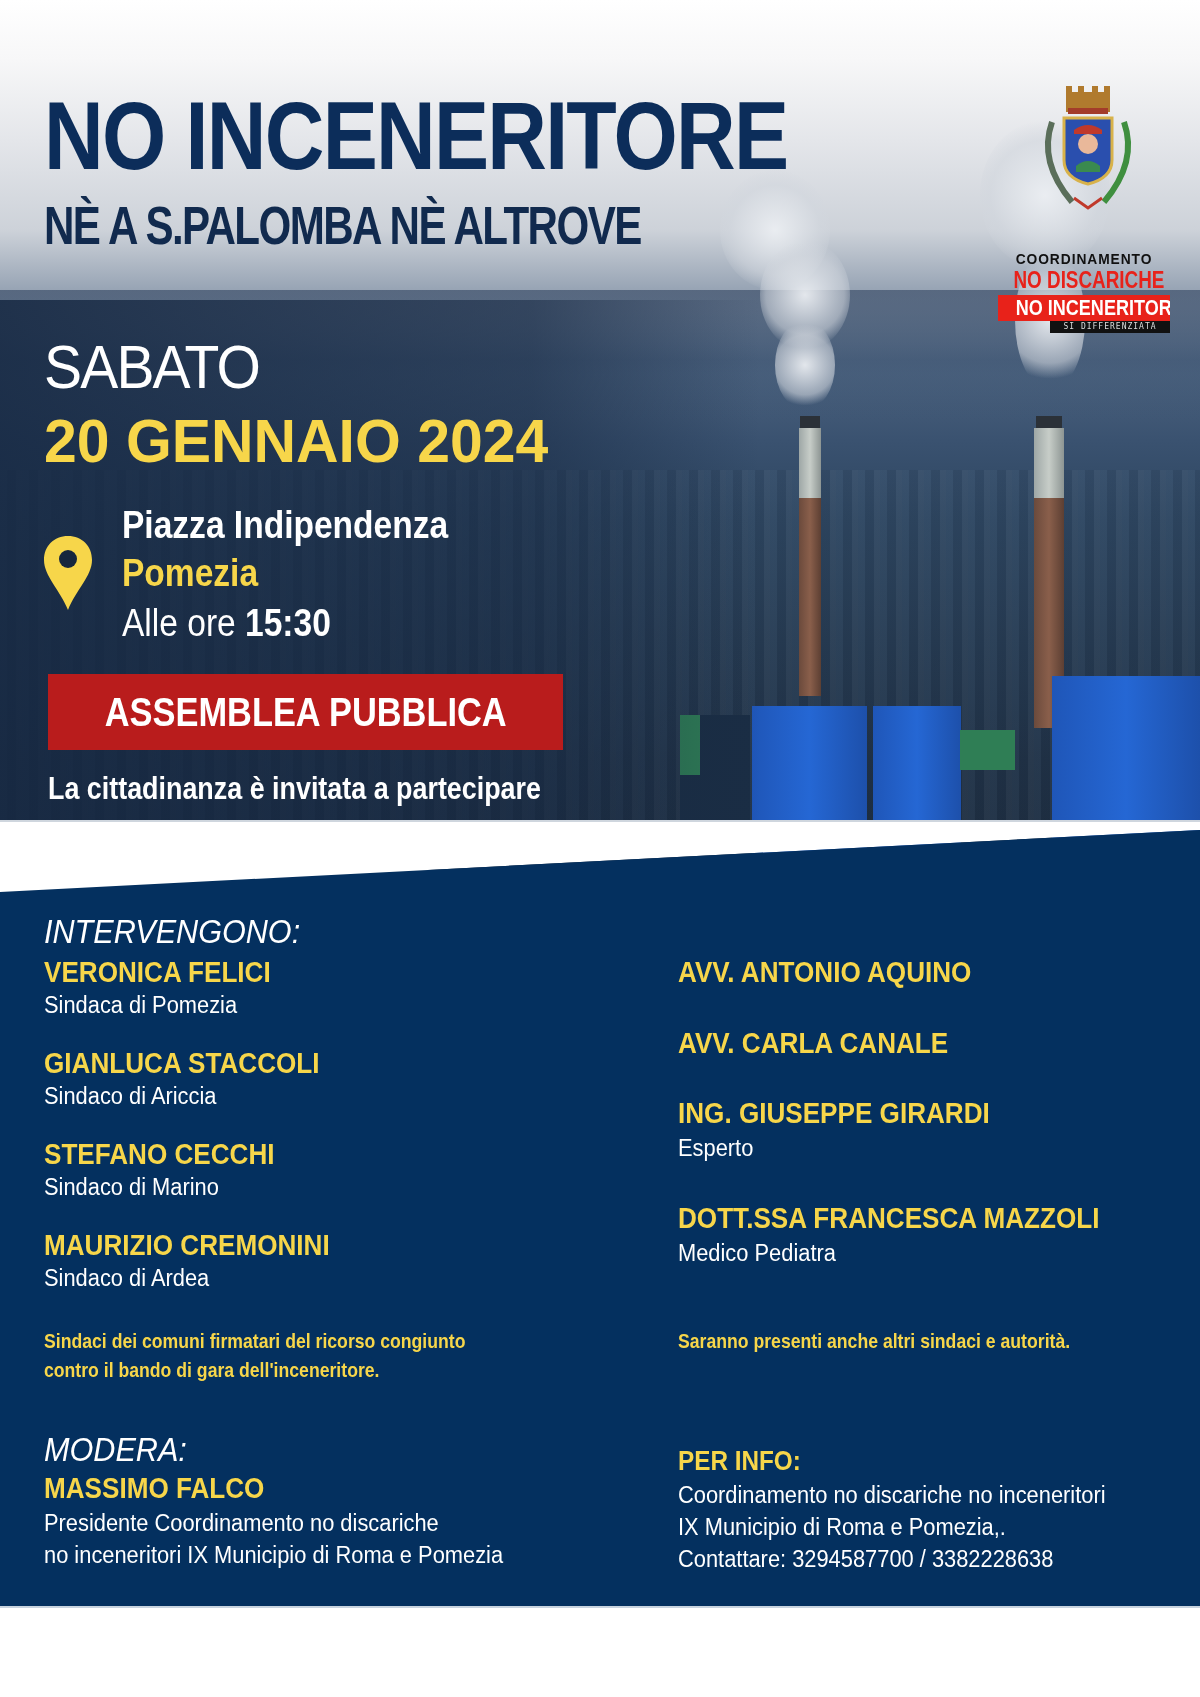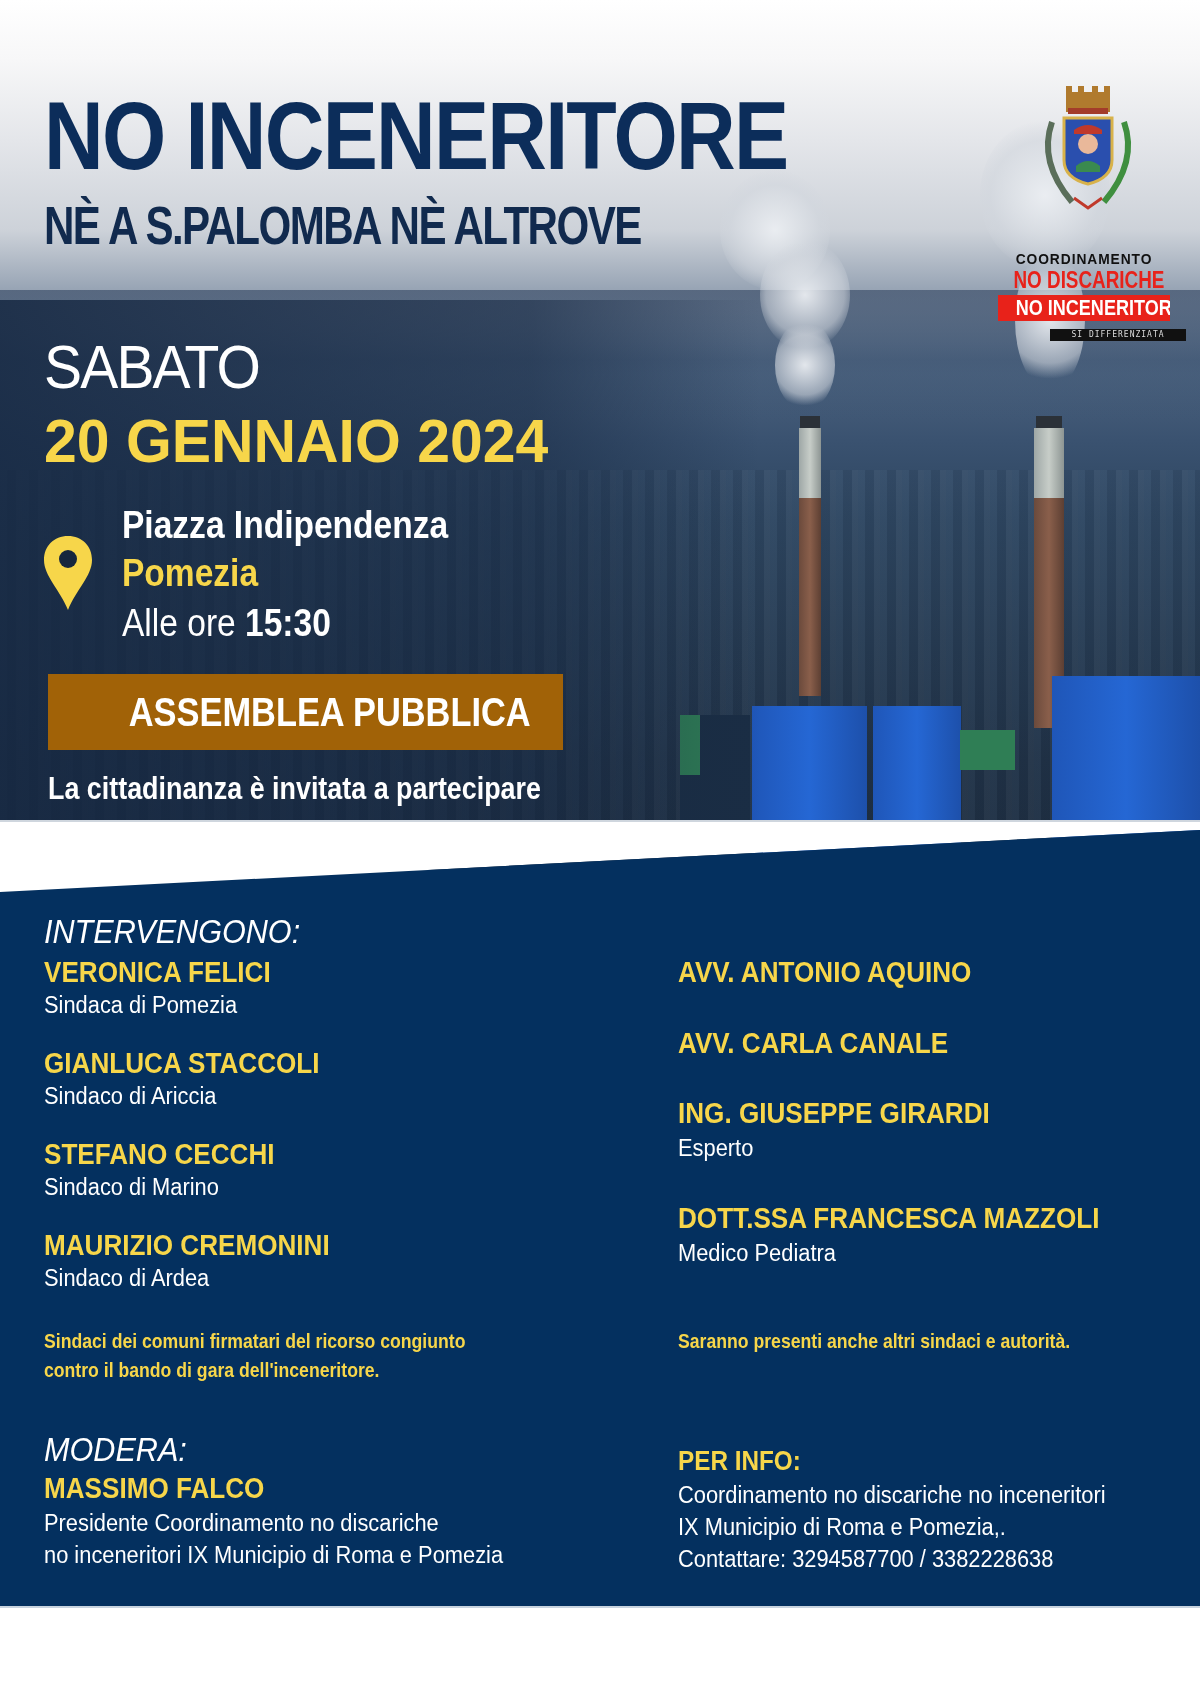--- a/index.html
+++ b/index.html
@@ -35,32 +35,32 @@
   .day { position: absolute; left: 44px; top: 336px; color: #ffffff; font-size: 62px; letter-spacing: -2px; line-height: 1; transform: scaleX(0.92); transform-origin: left top; white-space: nowrap; }
   .date { position: absolute; left: 44px; top: 410px; color: #f7d64a; font-weight: bold; font-size: 62px; line-height: 1; transform: scaleX(0.95); transform-origin: left top; white-space: nowrap; }
 
   .pin { position: absolute; left: 42px; top: 534px; width: 52px; height: 78px; }
   .loc-line { position: absolute; left: 122px; font-weight: bold; font-size: 39px; line-height: 1; transform: scaleX(0.86); transform-origin: left top; white-space: nowrap; }
   .loc1 { top: 505px; color: #ffffff; }
   .loc2 { top: 553px; color: #f7d64a; }
   .loc3 { top: 603px; color: #ffffff; font-weight: normal; }
   .loc3 b { font-weight: bold; }
 
-  .assembly { position: absolute; left: 48px; top: 674px; width: 515px; height: 76px; background: #a16207; display: flex; align-items: center; justify-content: flex-end; }
+  .assembly { position: absolute; left: 48px; top: 674px; width: 515px; height: 76px; background: #b91c1c; display: flex; align-items: center; justify-content: center; }
   .assembly span { color: #ffffff; font-weight: bold; font-size: 40px; transform: scaleX(0.86); white-space: nowrap; display: inline-block; }
   .invite { position: absolute; left: 48px; top: 772px; color: #ffffff; font-weight: bold; font-size: 32px; line-height: 1; transform: scaleX(0.84); transform-origin: left top; white-space: nowrap; }
 
   
   .crest { position: absolute; left: 1030px; top: 86px; width: 116px; height: 140px; }
   .coord { position: absolute; left: 998px; top: 250px; width: 172px; }
   .coord .l1 { color: #111; font-weight: bold; font-size: 15px; letter-spacing: 1px; text-align: center; transform: scaleX(0.92); }
   .coord .l2 { color: #e8221a; font-weight: bold; font-size: 23px; text-align: center; line-height: 1; margin-top: 2px; transform: scaleX(0.82); white-space: nowrap; }
   .coord .l3 { background: #e8221a; color: #ffffff; font-weight: bold; font-size: 22px; line-height: 26px; text-align: center; margin-top: 3px; white-space: nowrap; overflow: hidden; }
   .coord .l3 span { display: inline-block; transform: scaleX(0.82); }
-  .coord .l4 { margin-left: 52px; margin-top: 8px; width: 136px; height: 12px; background: #111; color: #ddd; font-size: 8px; text-align: center; line-height: 12px; letter-spacing: 1px; font-family: "DejaVu Sans Mono", monospace; }
+  .coord .l4 { margin-left: 52px; margin-top: 0; width: 120px; height: 12px; background: #111; color: #ddd; font-size: 8px; text-align: center; line-height: 12px; letter-spacing: 1px; font-family: "DejaVu Sans Mono", monospace; }
 
   
   .white-wedge { position: absolute; left: 0; top: 822px; width: 1200px; height: 80px; background: #ffffff;
     clip-path: polygon(0 0, 100% 0, 100% 8px, 0 70px); }
   .wedge-edge { position: absolute; left: 0; top: 820px; width: 1200px; height: 3px; background: #cfd6de; }
 
   
   .panel { position: absolute; left: 0; top: 822px; width: 1200px; height: 784px; background: #04305f;
     clip-path: polygon(0 70px, 100% 8px, 100% 100%, 0 100%); }
 

